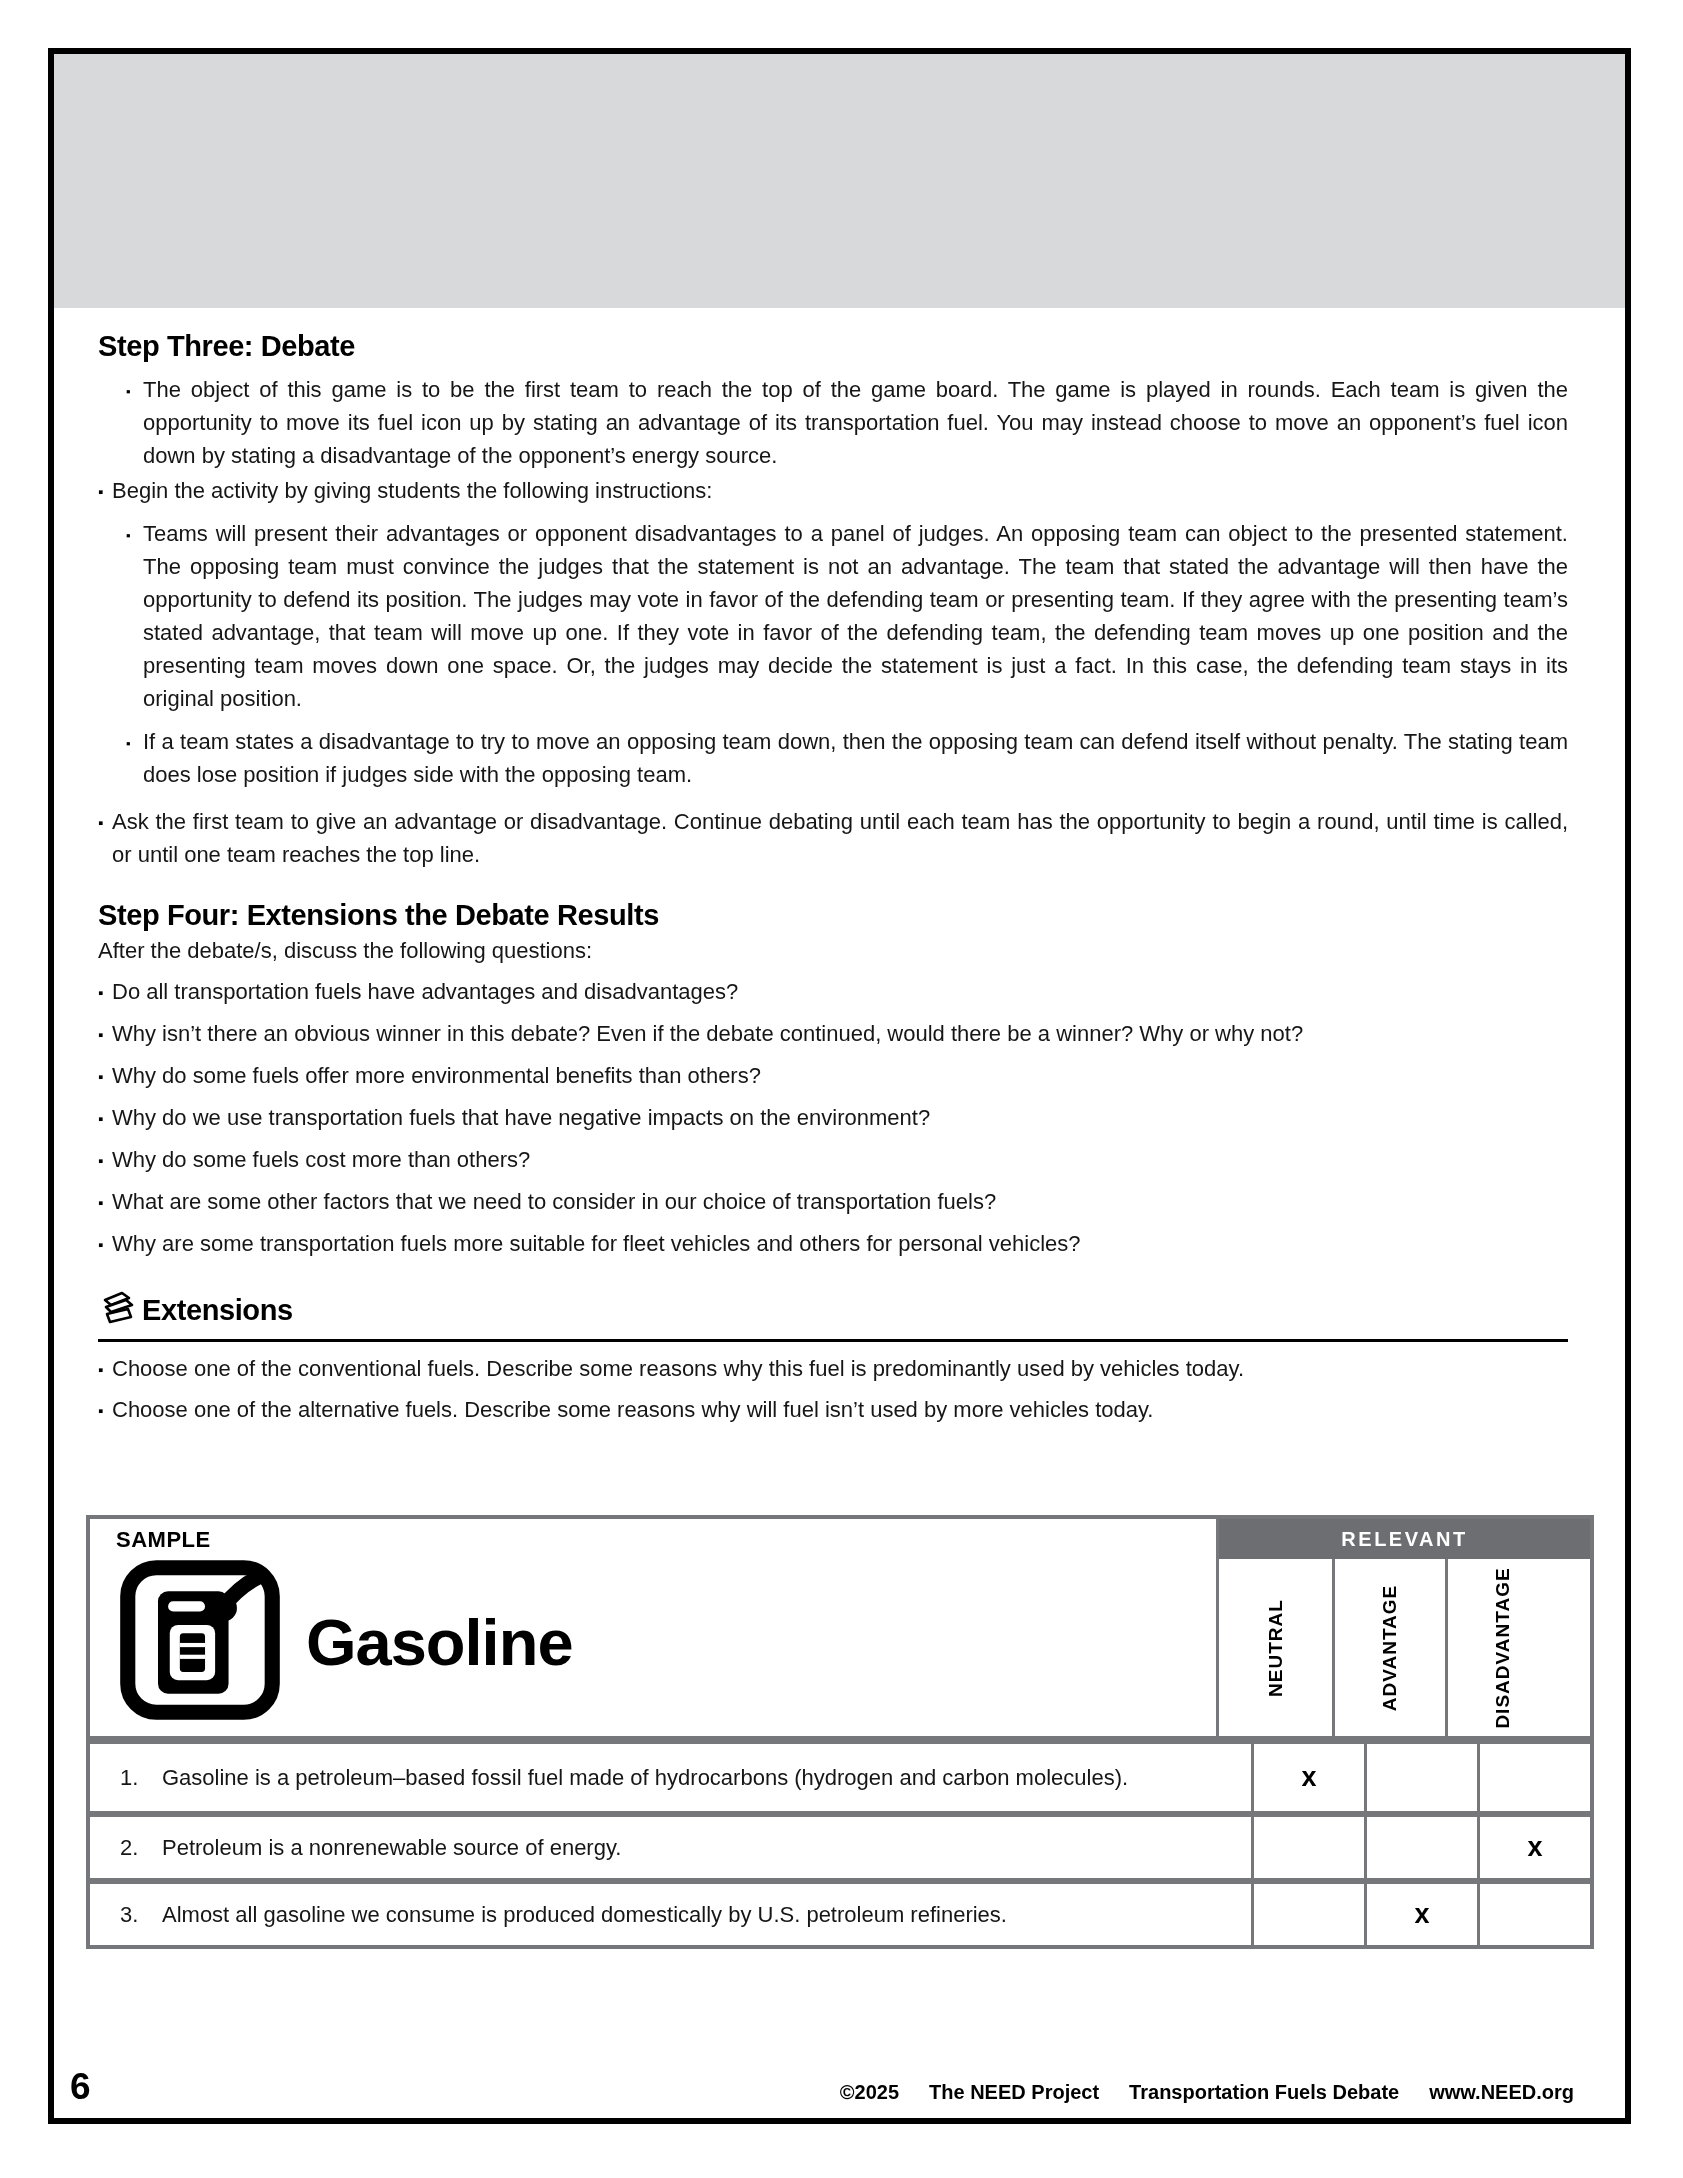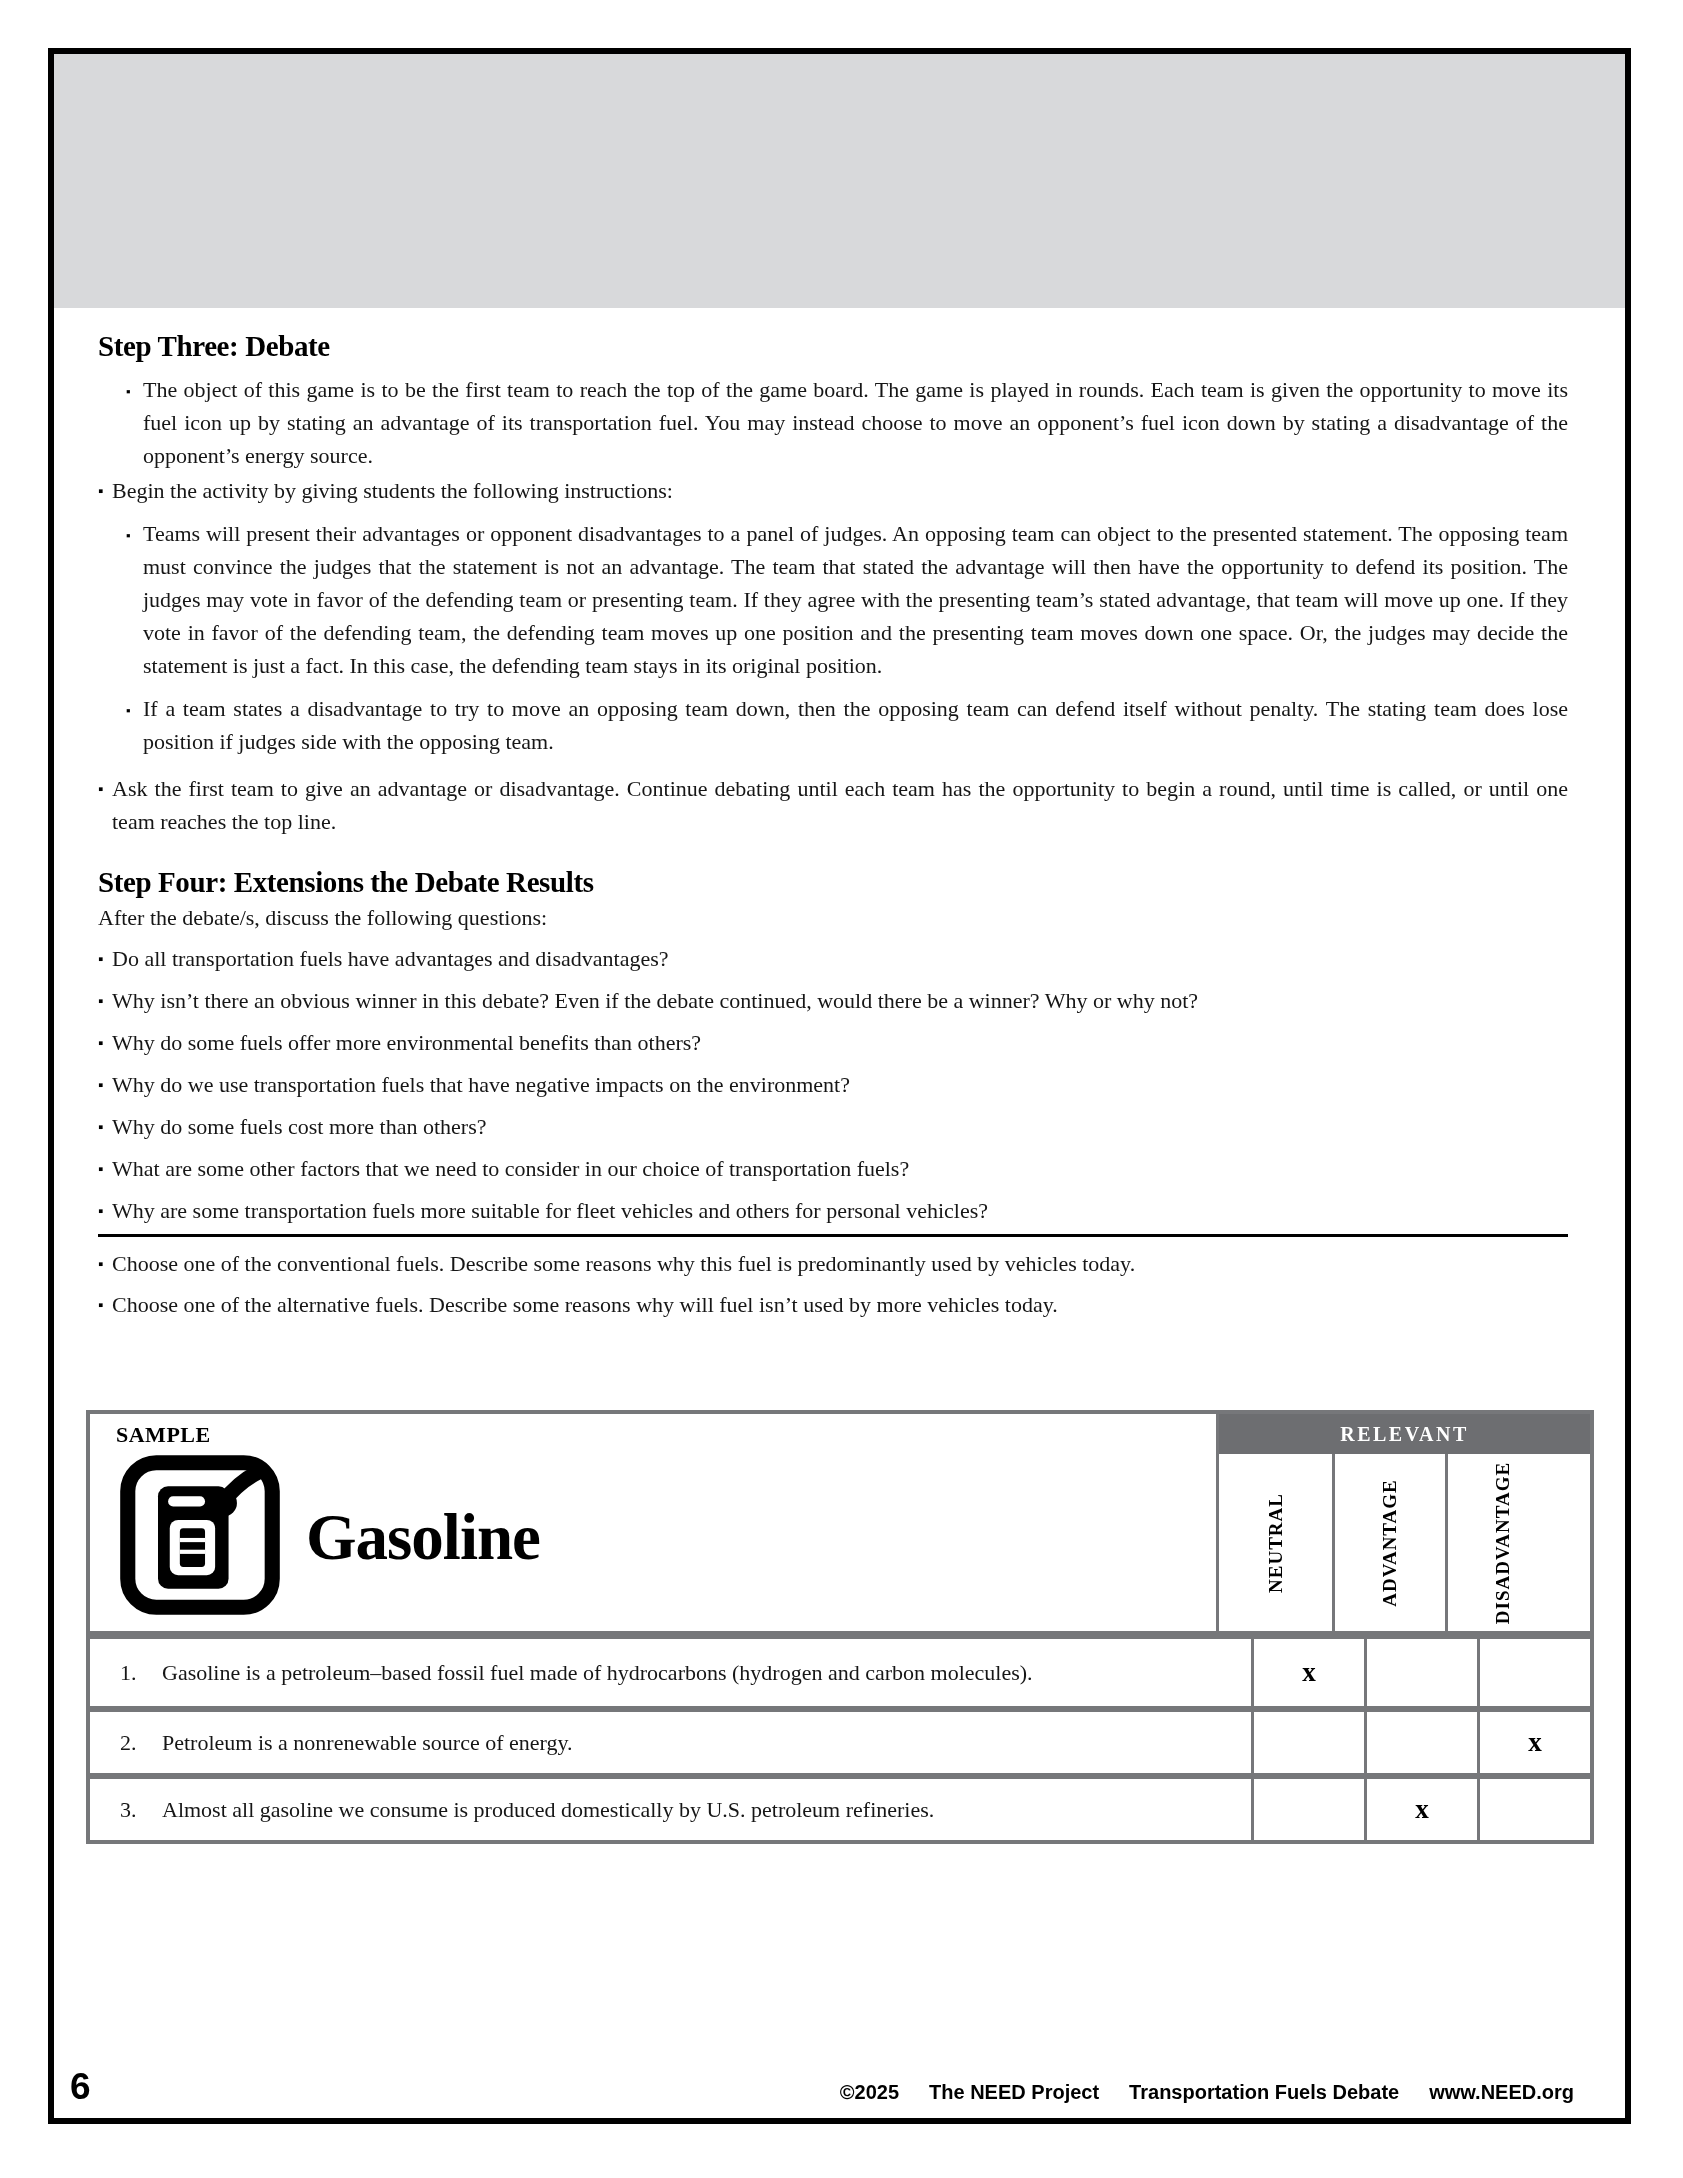--- a/index.html
+++ b/index.html
@@ -7,21 +7,21 @@
   body { font-family: "Liberation Sans", sans-serif; color: #111; position: relative; }
 
   .page {
     position: absolute; left: 48px; top: 48px;
     width: 1583px; height: 2076px;
     border: 6px solid #000; background: #fff;
   }
 
   .hero { width: 100%; height: 254px; background: #d8d9db; }
 
-  .content { padding: 0 57px 0 44px; font-family: Liberation Serif, serif; }
+  .content { padding: 0 57px 0 44px; }
 
   h2.step {
     font-size: 29px; font-weight: bold; color: #000;
     letter-spacing: -0.4px; line-height: 33px;
   }
   .h-step3 { margin-top: 22px; }
   .h-step4 { margin-top: 28px; }
 
   .body-text { font-size: 22px; line-height: 33px; color: #161616; }
 
@@ -113,20 +113,32 @@
     <h2 class="step h-step4">Step Four: Extensions the Debate Results</h2>
     <p class="body-text mt2">After the debate/s, discuss the following questions:</p>
     <p class="body-text b mt8">Do all transportation fuels have advantages and disadvantages?</p>
     <p class="body-text b mt9">Why isn’t there an obvious winner in this debate? Even if the debate continued, would there be a winner? Why or why not?</p>
     <p class="body-text b mt9">Why do some fuels offer more environmental benefits than others?</p>
     <p class="body-text b mt9">Why do we use transportation fuels that have negative impacts on the environment?</p>
     <p class="body-text b mt9">Why do some fuels cost more than others?</p>
     <p class="body-text b mt9">What are some other factors that we need to consider in our choice of transportation fuels?</p>
     <p class="body-text b mt9">Why are some transportation fuels more suitable for fleet vehicles and others for personal vehicles?</p>
 
+    <div class="ext-head">
+      <span>
+        <svg viewBox="0 0 40 40" width="40" height="40" aria-hidden="true">
+          <g fill="#fff" stroke="#000" stroke-width="2.6" stroke-linejoin="round">
+            <path d="M7 12 L24 5 L31 10 L13 17 Z"></path>
+            <path d="M8 19 L28 12 L34 17 L13 24 Z"></path>
+            <path d="M9 26 L30 21 L33 29 L12 34 Z"></path>
+          </g>
+        </svg>
+      </span>
+      <h2 class="step">Extensions</h2>
+    </div>
     <hr class="ext-rule">
     <p class="body-text b mt10">Choose one of the conventional fuels. Describe some reasons why this fuel is predominantly used by vehicles today.</p>
     <p class="body-text b mt8">Choose one of the alternative fuels. Describe some reasons why will fuel isn’t used by more vehicles today.</p>
 
     <div class="sample">
       <div class="thead">
         <div class="fuel-head">
           <div class="sample-label">SAMPLE</div>
           <div class="fuel-row">
             <span>

